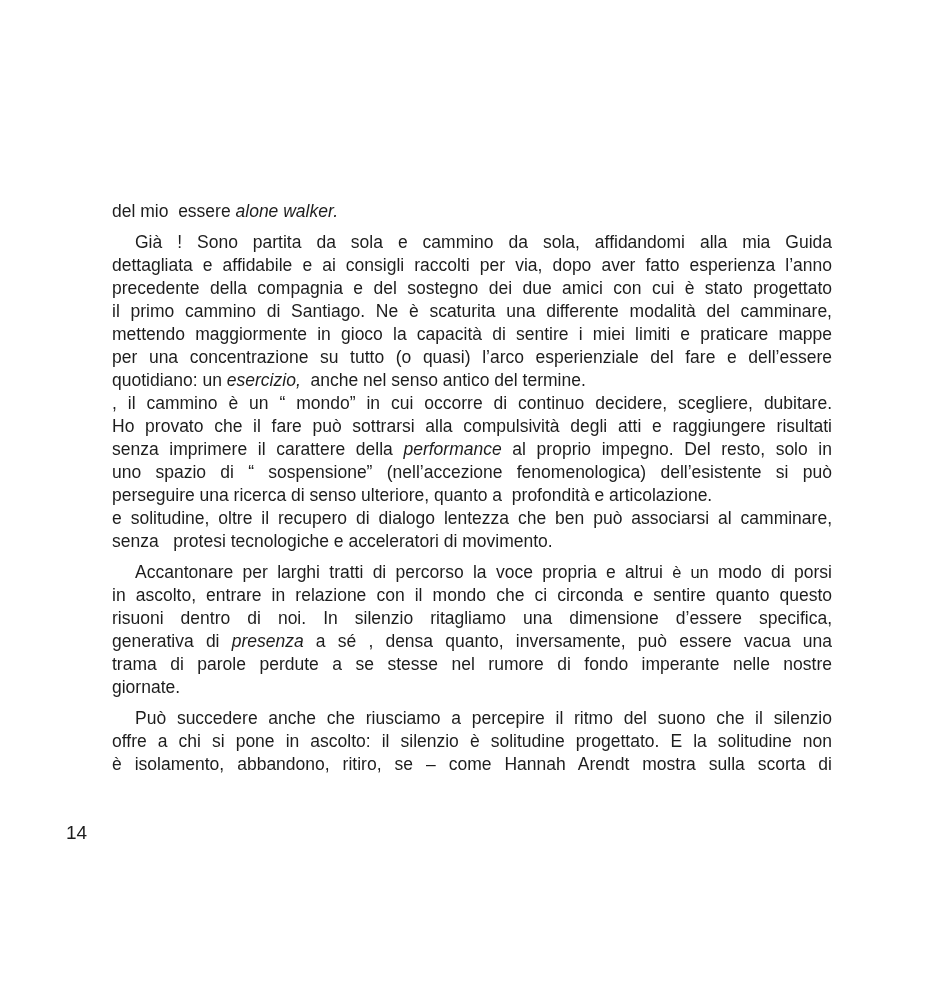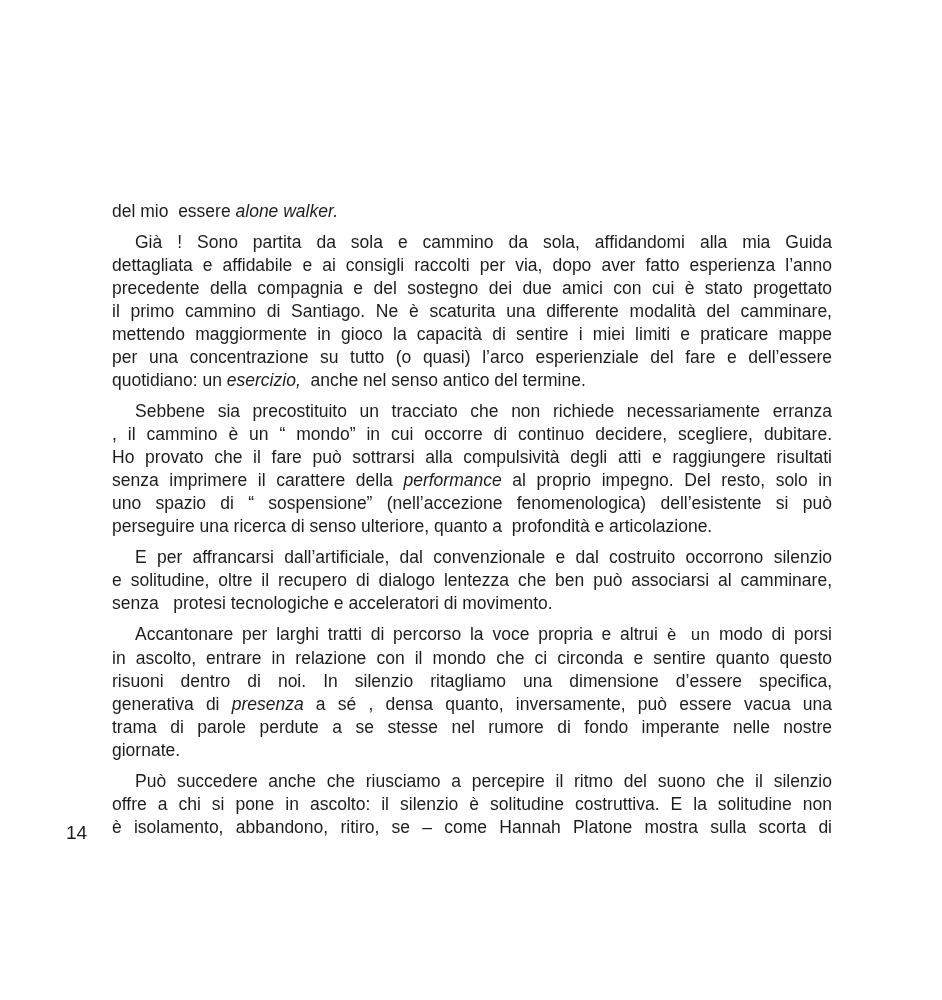--- a/index.html
+++ b/index.html
@@ -21,21 +21,21 @@
     line-height: 23px;
     letter-spacing: 0;
   }
   .para { margin: 0; }
   .line { text-align: justify; }
   .line.full { text-align-last: justify; }
   .line.end  { text-align-last: left; white-space: pre-wrap; }
   .line.indent { text-indent: 23px; margin-top: 8px; }
   .seg-normal { }
   .seg-italic { font-style: italic; }
-  .seg-serif  { font-family: Liberation Mono, monospace; font-size: 0.94em; }
+  .seg-serif  { font-family: Liberation Sans, sans-serif; font-size: 0.94em; }
   .page-number {
     position: absolute;
     left: 66px;
     top: 821px;
     font-size: 19px;
     line-height: 23px;
   }
 </style>
 </head>
 <body>
@@ -49,39 +49,37 @@
       <div class="para">
         <div class="line full indent"><span class="seg-normal">Già !  Sono partita da sola e cammino da sola, affidandomi alla   mia Guida</span></div>
         <div class="line full"><span class="seg-normal">dettagliata e affidabile  e ai  consigli raccolti per via, dopo aver fatto esperienza l’anno</span></div>
         <div class="line full"><span class="seg-normal">precedente della compagnia e del  sostegno dei  due amici  con cui è stato progettato</span></div>
         <div class="line full"><span class="seg-normal">il primo cammino di Santiago. Ne è scaturita una differente modalità del camminare,</span></div>
         <div class="line full"><span class="seg-normal">mettendo maggiormente in gioco la capacità di sentire i miei  limiti e praticare mappe</span></div>
         <div class="line full"><span class="seg-normal">per una concentrazione su tutto  (o quasi) l’arco esperienziale del fare e dell’essere</span></div>
         <div class="line end"><span class="seg-normal">quotidiano: un </span><span class="seg-italic">esercizio,</span><span class="seg-normal">  anche nel senso antico del termine.</span></div>
       </div>
       <div class="para">
-        <div class="line full indent"><span class="seg-normal">Sebbene sia precostituito un tracciato  che non richiede necessariamente erranza</span></div>
         <div class="line full"><span class="seg-normal">, il cammino è un “ mondo”  in cui occorre  di continuo decidere, scegliere, dubitare.</span></div>
         <div class="line full"><span class="seg-normal">Ho provato che  il fare  può  sottrarsi   alla compulsività degli atti e raggiungere risultati</span></div>
         <div class="line full"><span class="seg-normal">senza imprimere il carattere della </span><span class="seg-italic">performance</span><span class="seg-normal"> al proprio impegno.  Del resto,  solo in</span></div>
         <div class="line full"><span class="seg-normal">uno spazio di “ sospensione” (nell’accezione fenomenologica) dell’esistente  si  può</span></div>
         <div class="line end"><span class="seg-normal">perseguire una ricerca di senso ulteriore, quanto a  profondità e articolazione.</span></div>
       </div>
       <div class="para">
-        <div class="line full indent"><span class="seg-normal">E per affrancarsi dall’artificiale, dal convenzionale e dal costruito  occorrono silenzio</span></div>
         <div class="line full"><span class="seg-normal">e solitudine,  oltre il recupero di dialogo lentezza che ben può associarsi al camminare,</span></div>
         <div class="line end"><span class="seg-normal">senza   protesi tecnologiche e acceleratori di movimento.</span></div>
       </div>
       <div class="para">
         <div class="line full indent"><span class="seg-normal">Accantonare per larghi tratti di percorso la voce propria e altrui </span><span class="seg-serif">è un</span><span class="seg-normal">  modo di porsi</span></div>
         <div class="line full"><span class="seg-normal">in ascolto, entrare in relazione con il mondo  che ci circonda  e sentire quanto questo</span></div>
         <div class="line full"><span class="seg-normal">risuoni dentro di noi. In  silenzio  ritagliamo una  dimensione d’essere  specifica,</span></div>
         <div class="line full"><span class="seg-normal">generativa  di </span><span class="seg-italic">presenza</span><span class="seg-normal">  a sé , densa quanto, inversamente, può essere vacua una</span></div>
         <div class="line full"><span class="seg-normal">trama di parole perdute  a se stesse nel rumore di fondo imperante  nelle nostre</span></div>
         <div class="line end"><span class="seg-normal">giornate.</span></div>
       </div>
       <div class="para">
         <div class="line full indent"><span class="seg-normal"> Può succedere anche che riusciamo a percepire il ritmo del suono che il silenzio</span></div>
-        <div class="line full"><span class="seg-normal">offre  a chi si pone in ascolto: il silenzio è solitudine costruttiva. E la solitudine non</span></div>
-        <div class="line full"><span class="seg-normal">è isolamento,  abbandono,  ritiro, se – come Hannah Platone  mostra  sulla scorta di</span></div>
+        <div class="line full"><span class="seg-normal">offre  a chi si pone in ascolto: il silenzio è solitudine progettato. E la solitudine non</span></div>
+        <div class="line full"><span class="seg-normal">è isolamento,  abbandono,  ritiro, se – come Hannah Arendt  mostra  sulla scorta di</span></div>
       </div>
     </div>
 </div>
 
 </body></html>

